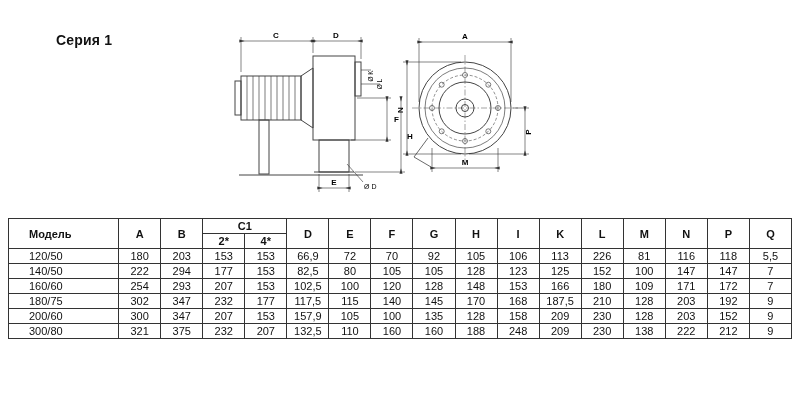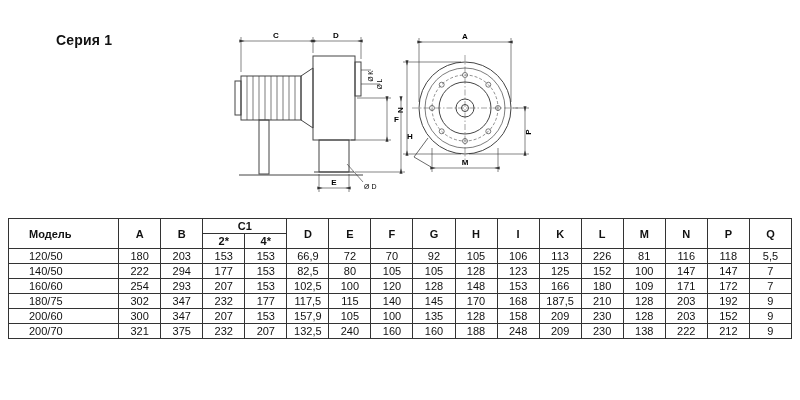--- a/index.html
+++ b/index.html
@@ -275,27 +275,27 @@
       <td>128</td>
       <td>158</td>
       <td>209</td>
       <td>230</td>
       <td>128</td>
       <td>203</td>
       <td>152</td>
       <td>9</td>
     </tr>
     <tr>
-      <td class="model">200/70</td>
+      <td class="model">300/80</td>
       <td>321</td>
       <td>375</td>
       <td>232</td>
       <td>207</td>
       <td>132,5</td>
-      <td>240</td>
+      <td>110</td>
       <td>160</td>
       <td>160</td>
       <td>188</td>
       <td>248</td>
       <td>209</td>
       <td>230</td>
       <td>138</td>
       <td>222</td>
       <td>212</td>
       <td>9</td>

